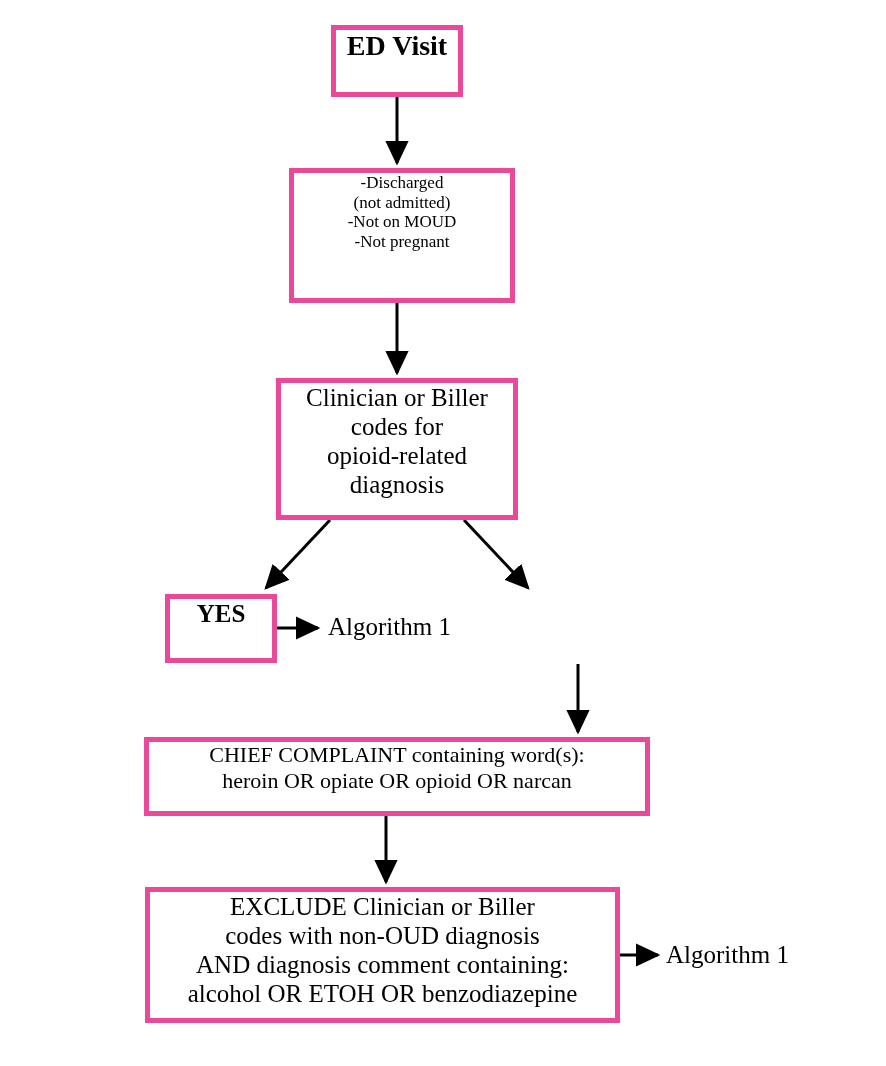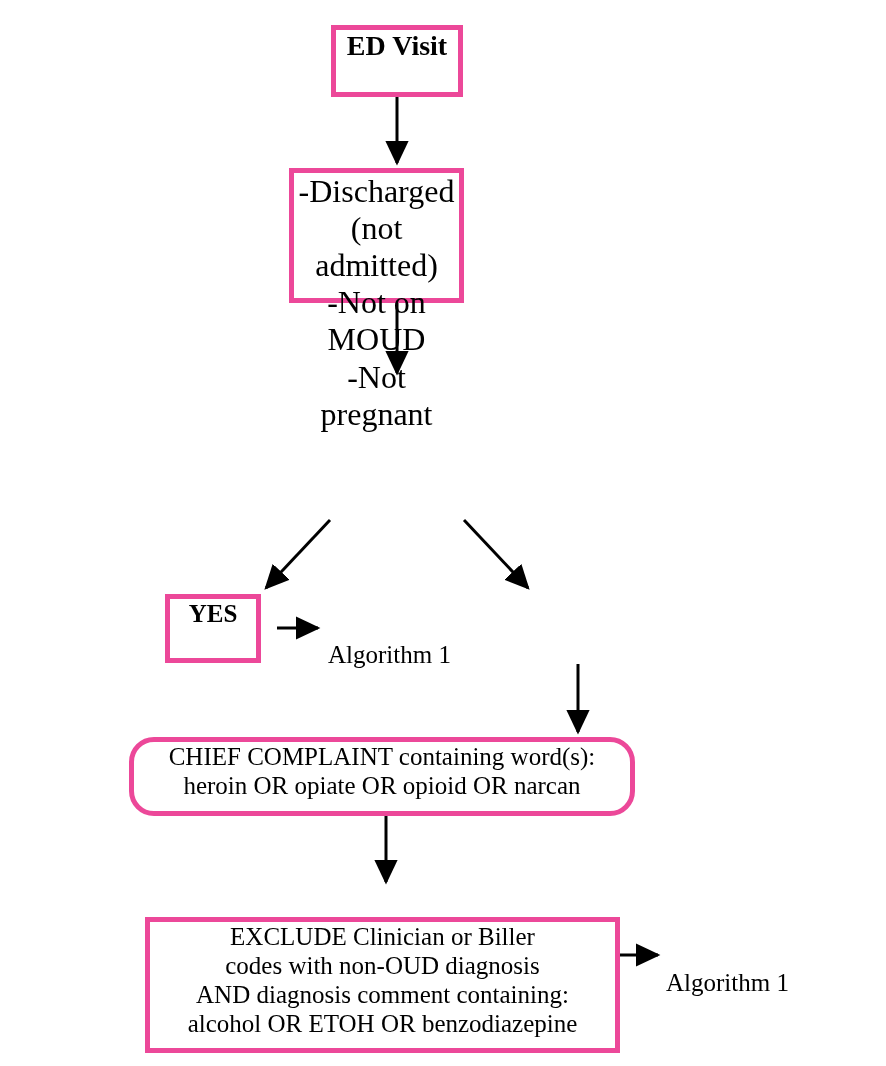--- a/index.html
+++ b/index.html
@@ -34,39 +34,38 @@
     display: block;
     width: 100%;
     white-space: pre-line;
     text-align: center;
   }
   .label-free {
     position: absolute;
     white-space: nowrap;
     color: #000000;
     text-align: right;
-    margin-top: 28px;
   }
   svg.edges {
     position: absolute;
     left: 0;
     top: 0;
     width: 886px;
     height: 1066px;
     pointer-events: none;
   }
 
   
   #node-ed-visit      { left: 331px; top: 25px;  width: 132px; height: 72px;  font-size: 28px; font-weight: bold; }
-  #node-eligibility   { left: 289px; top: 168px; width: 175px; height: 135px; font-size: 32px; }
+  #node-eligibility   { left: 289px; top: 168px; width: 226px; height: 135px; font-size: 17px; }
   #node-coding        { left: 276px; top: 378px; width: 242px; height: 142px; font-size: 25px; }
-  #node-yes           { left: 165px; top: 594px; width: 96px; height: 69px;  font-size: 25px; font-weight: bold; }
+  #node-yes           { left: 165px; top: 594px; width: 112px; height: 69px;  font-size: 25px; font-weight: bold; }
   #node-no            { left: 517px; top: 593px; width: 111px; height: 71px;  font-size: 25px; font-weight: bold; }
-  #node-chief-complaint { left: 129px; top: 737px; width: 506px; height: 79px; font-size: 25px; border-radius: 25px; }
-  #node-exclude       { left: 145px; top: 887px; width: 475px; height: 136px; font-size: 25px; margin-top: 30px; }
+  #node-chief-complaint { left: 144px; top: 737px; width: 506px; height: 79px; font-size: 22px; }
+  #node-exclude       { left: 145px; top: 887px; width: 475px; height: 136px; font-size: 25px; }
 
   #label-algorithm-1  { left: 328px; top: 613px; font-size: 25px; }
   #label-algorithm-2  { left: 666px; top: 941px; font-size: 25px; }
 </style>
 </head>
 <body>
 
 <div id="canvas">
 
   <svg class="edges" viewBox="0 0 886 1066" xmlns="http://www.w3.org/2000/svg">
@@ -97,20 +96,26 @@
     <span class="node-text">ED Visit</span>
   </div>
 
   <div class="node" id="node-eligibility">
     <span class="node-text">-Discharged
 (not admitted)
 -Not on MOUD
 -Not pregnant</span>
   </div>
 
+  <div class="node" id="node-coding">
+    <span class="node-text">Clinician or Biller
+codes for
+opioid-related
+diagnosis</span>
+  </div>
 
   <div class="node" id="node-yes">
     <span class="node-text">YES</span>
   </div>
 
 
   <div class="node" id="node-chief-complaint">
     <span class="node-text">CHIEF COMPLAINT containing word(s):
 heroin OR opiate OR opioid OR narcan</span>
   </div>

